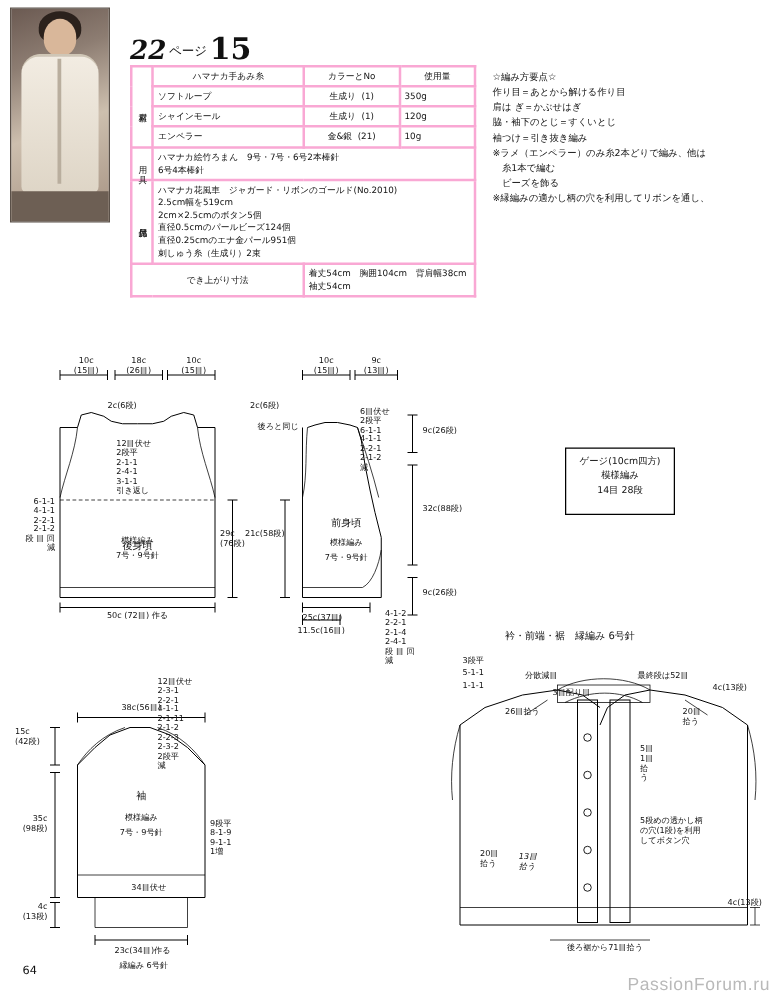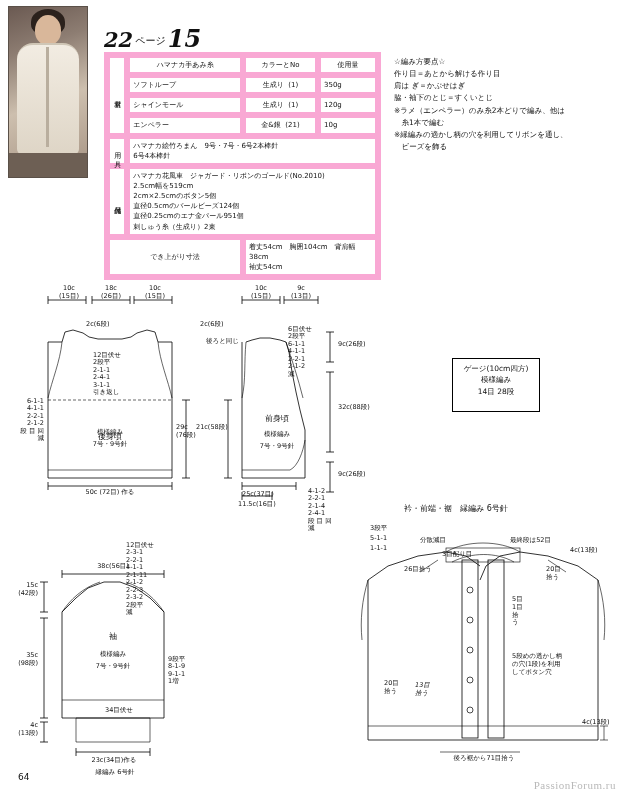--- a/index.html
+++ b/index.html
@@ -37,28 +37,28 @@
     position:absolute;left:37px;top:40px;width:3px;height:100px;background:#b9ae9e;
   }
   .photo .floor{
     position:absolute;left:0;bottom:0;width:100%;height:24px;background:#6d5f54;
   }
 
   
   .title{position:absolute;left:104px;top:24px;white-space:nowrap;}
   .title .pg{font-family:"DejaVu Serif",serif;font-style:italic;font-weight:bold;font-size:21px;}
   .title .jp{font-size:10px;vertical-align:3px;padding:0 2px;}
-  .title .no{font-family:"DejaVu Serif",serif;font-style:italic;font-weight:bold;font-size:24px;}
+  .title .no{font-family:"DejaVu Serif",serif;font-weight:bold;font-size:24px;}
 
   
   .mat{
     position:absolute;left:104px;top:52px;width:277px;
     border:1px solid #000;border-collapse:collapse;font-size:7px;line-height:1.45;
   }
-  .mat td{border:6px solid #f9a8d4;padding:2px 3px;vertical-align:middle;}
+  .mat td{border:2px solid #f9a8d4;padding:2px 3px;vertical-align:middle;}
   .mat .vlabel{width:11px;text-align:center;font-size:7px;letter-spacing:0;padding:1px;}
   .mat .c-yarn{width:96px;}
   .mat .c-col{width:58px;text-align:center;}
   .mat .c-amt{width:44px;text-align:left;}
   .mat .hdr td{text-align:center;font-size:7px;}
 
   
   .notes{
     position:absolute;left:394px;top:56px;width:224px;
     font-size:7.5px;line-height:1.62;
@@ -80,22 +80,22 @@
   svg.draw{position:absolute;left:0;top:0;width:626px;height:800px;pointer-events:none;}
   svg.draw line,svg.draw path,svg.draw polyline,svg.draw rect,svg.draw polygon{
     fill:none;stroke:#000;stroke-width:0.8;
   }
   svg.draw .thin{stroke-width:0.6;}
   svg.draw .dash{stroke-dasharray:3 2;stroke-width:0.6;}
 
   .footnote{position:absolute;font-size:7px;}
   .pageno{position:absolute;left:18px;top:772px;font-size:9px;}
   .watermark{
-    position:absolute;right:10px;top:779px;font-size:11px;color:#b9b9b9;
-    font-family:Liberation Serif, serif;letter-spacing:.5px;margin-left:34px;
+    position:absolute;right:10px;top:779px;font-size:14px;color:#b9b9b9;
+    font-family:Liberation Sans, sans-serif;letter-spacing:.5px;margin-left:34px;
   }
 </style>
 </head>
 <body>
 
 <div class="page">
 
   <div class="photo">
     <div class="hair"></div>
     <div class="head"></div>
@@ -163,24 +163,25 @@
 袖丈54cm</td>
     </tr>
   </tbody>
     </table>
 
   <div class="notes">
     <span class="hl">☆編み方要点☆</span>
     <span class="hl">作り目＝あとから解ける作り目</span>
     <span class="hl">肩は ぎ＝かぶせはぎ</span>
     <span class="hl">脇・袖下のとじ＝すくいとじ</span>
+    <span class="hl">袖つけ＝引き抜き編み</span>
     <span class="hl">※ラメ（エンペラー）のみ糸2本どりで編み、他は</span>
     <span class="hl">　糸1本で編む</span>
+    <span class="hl">　ビーズを飾る</span>
     <span class="hl">※縁編みの適かし柄の穴を利用してリボンを通し、</span>
-    <span class="hl">　ビーズを飾る</span>
   </div>
 
   <div class="gauge">
     <div>ゲージ(10cm四方)</div>
     <div>模様編み</div>
     <div>14目 28段</div>
   </div>
 
   <svg class="draw" viewBox="0 0 626 800">
 
@@ -361,21 +362,21 @@
 2-3-1
 2-2-1
 4-1-1
 2-1-11
 2-1-2
 2-2-3
 2-3-2
 2段平
 減</div>
   <div class="t c" style="left:82px;top:562px;width:62px;">38c(56目)</div>
-  <div class="t" style="left:12px;top:582px;white-space:pre-line;line-height:1.2;text-align:right;width:26px;">15c
+  <div class="t" style="left:12px;top:582px;white-space:pre-line;line-height:1.2;text-align:left;width:26px;">15c
 (42段)</div>
   <div class="t" style="left:8px;top:652px;white-space:pre-line;line-height:1.2;text-align:right;width:30px;">35c
 (98段)</div>
   <div class="t" style="left:12px;top:722px;white-space:pre-line;line-height:1.2;text-align:right;width:26px;">4c
 (13段)</div>
   <div class="t b c" style="left:86px;top:632px;width:54px;">袖</div>
   <div class="t c" style="left:82px;top:650px;width:62px;">模様編み</div>
   <div class="t c" style="left:78px;top:662px;width:70px;">7号・9号針</div>
   <div class="t" style="left:168px;top:656px;white-space:pre-line;line-height:1.15;">9段平
 8-1-9

